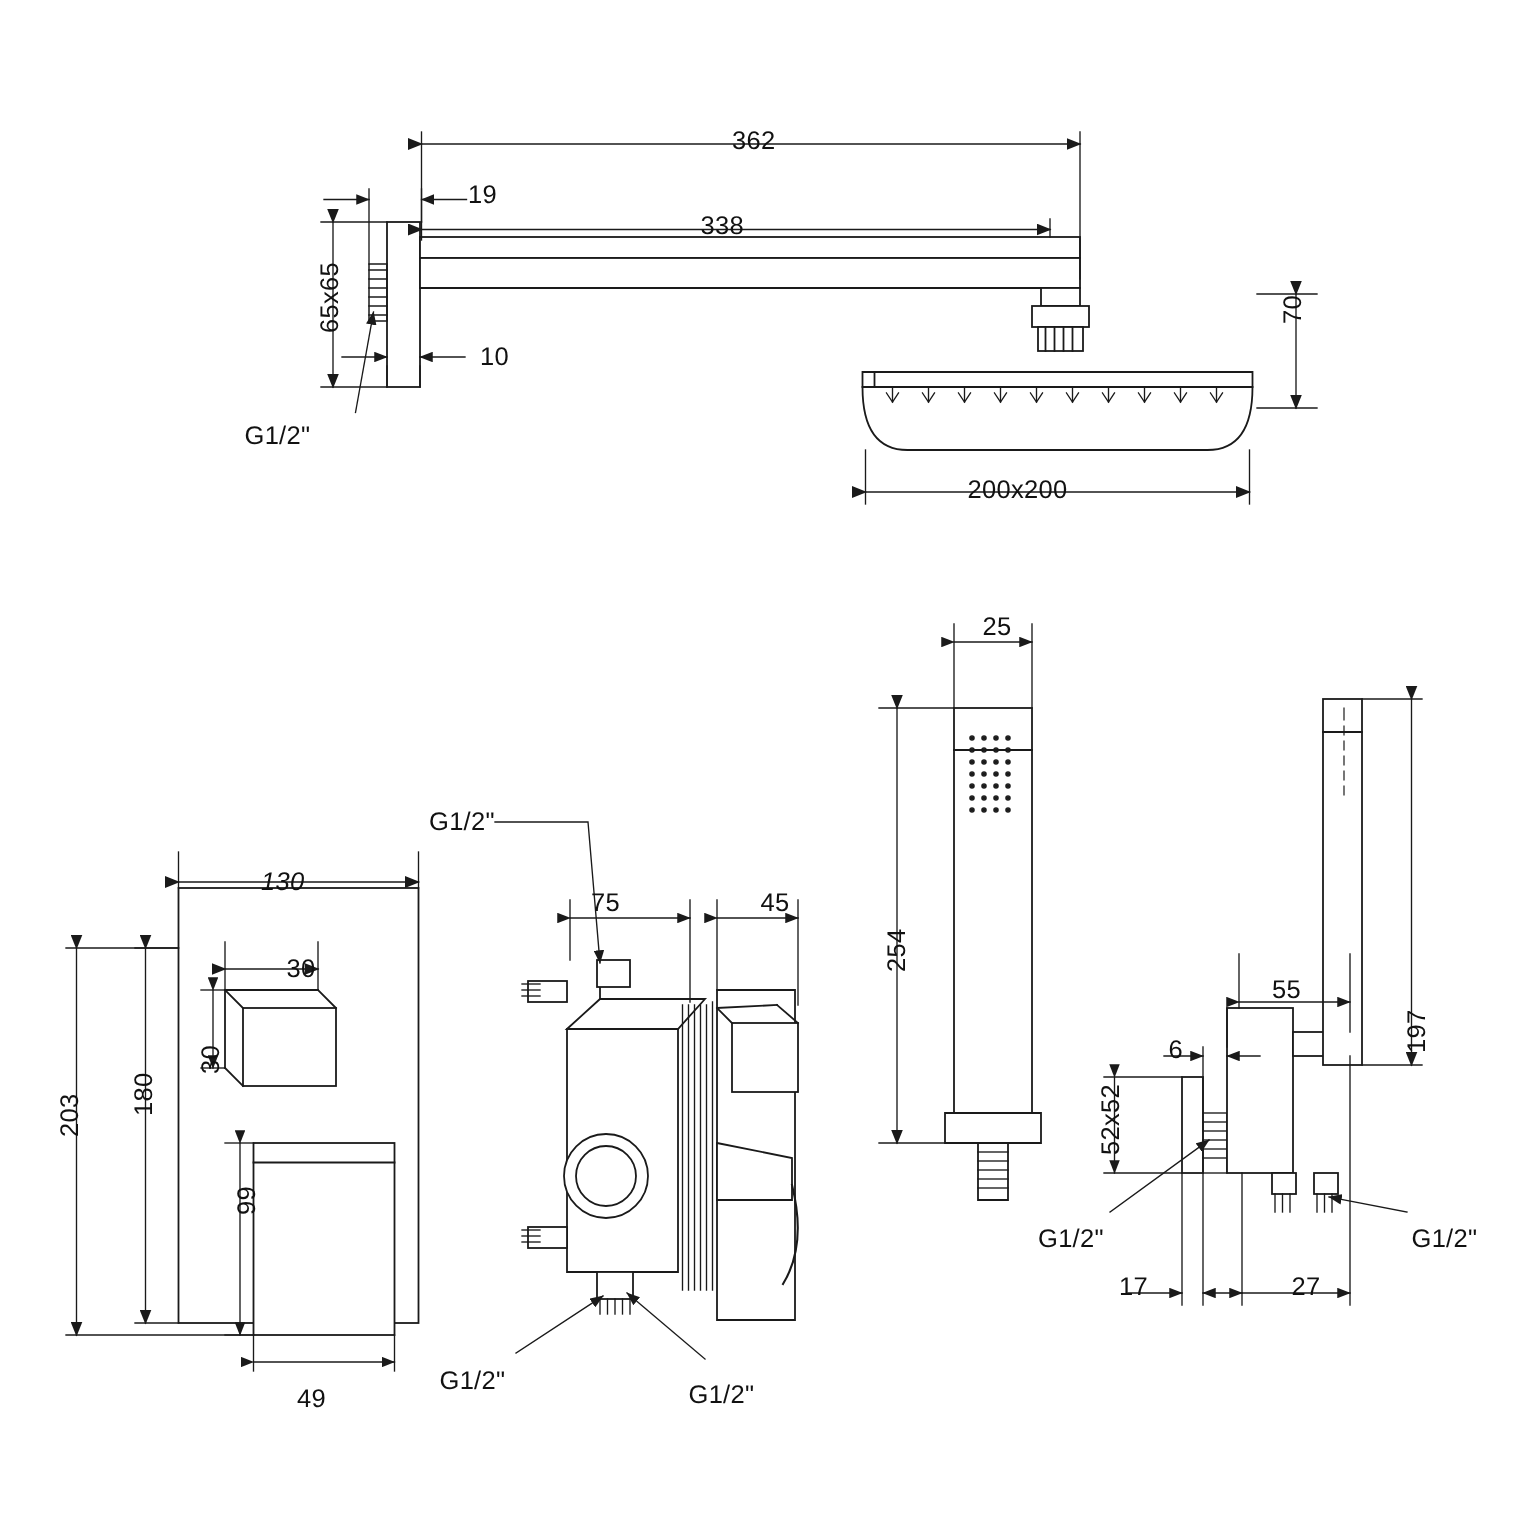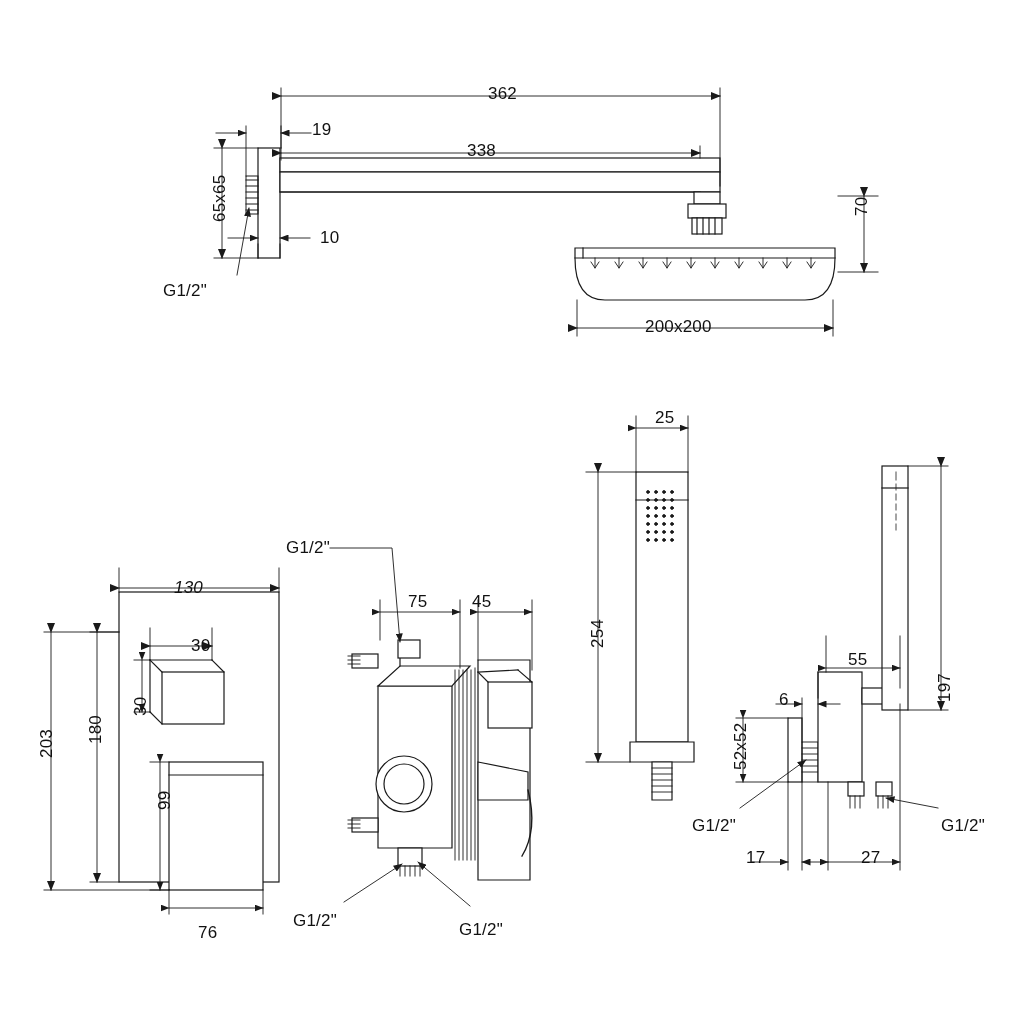--- a/index.html
+++ b/index.html
@@ -448,25 +448,25 @@
   <div class="lbl" style="left:163px; top:281px;">G1/2"</div>
   <div class="lbl rot" style="left:852px; top:216px;">70</div>
   <div class="lbl" style="left:625px; top:317px;margin-left:20px;">200x200</div>
 
   <div class="lbl" style="left:174px; top:578px;font-style:italic;">130</div>
   <div class="lbl" style="left:191px; top:636px;">30</div>
   <div class="lbl rot" style="left:131px; top:716px;">30</div>
   <div class="lbl rot" style="left:86px; top:744px;">180</div>
   <div class="lbl rot" style="left:37px; top:758px;">203</div>
   <div class="lbl rot" style="left:155px; top:810px;">99</div>
-  <div class="lbl" style="left:198px; top:923px;">76</div>
+  <div class="lbl" style="left:198px; top:923px;">49</div>
 
   <div class="lbl" style="left:286px; top:538px;">G1/2"</div>
-  <div class="lbl" style="left:408px; top:592px;">75</div>
-  <div class="lbl" style="left:472px; top:592px;">45</div>
+  <div class="lbl" style="left:394px; top:592px;">75</div>
+  <div class="lbl" style="left:507px; top:592px;">45</div>
   <div class="lbl" style="left:293px; top:911px;">G1/2"</div>
   <div class="lbl" style="left:459px; top:920px;">G1/2"</div>
 
   <div class="lbl" style="left:655px; top:408px;">25</div>
   <div class="lbl rot" style="left:588px; top:648px;">254</div>
   <div class="lbl rot" style="left:935px; top:702px;">197</div>
   <div class="lbl" style="left:848px; top:650px;">55</div>
   <div class="lbl" style="left:779px; top:690px;">6</div>
   <div class="lbl rot" style="left:731px; top:770px;">52x52</div>
   <div class="lbl" style="left:692px; top:816px;">G1/2"</div>

